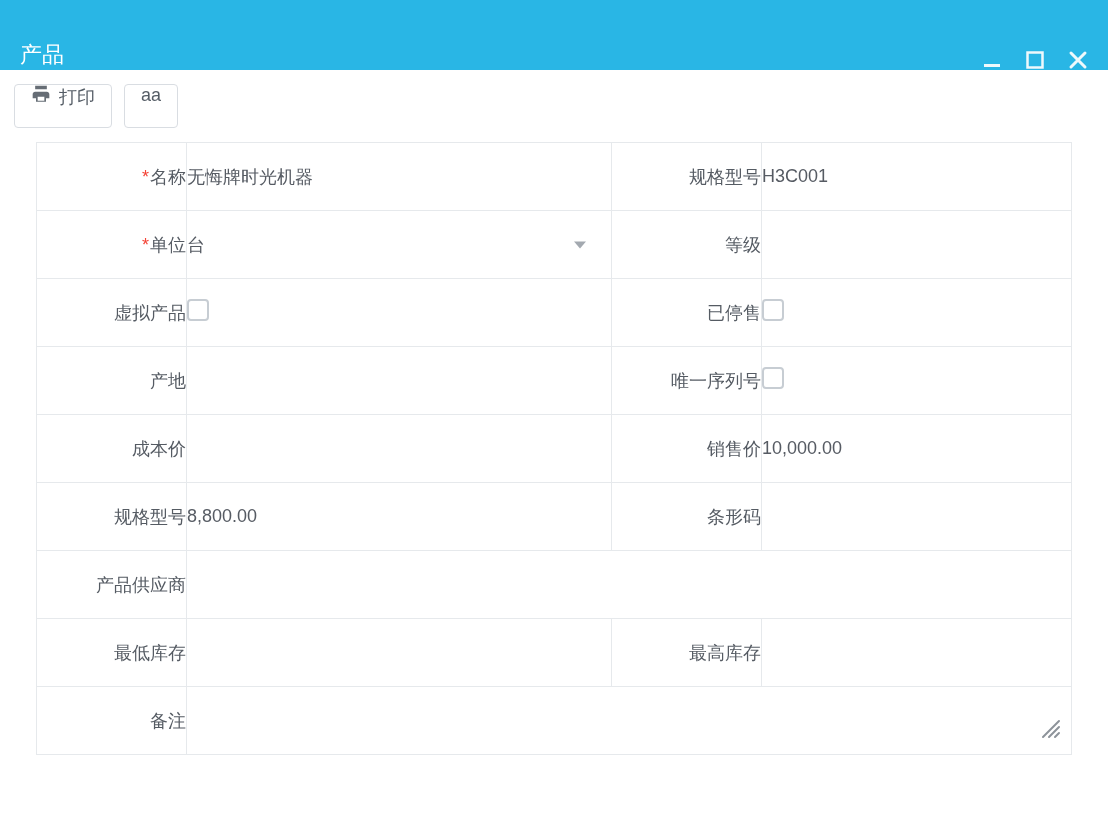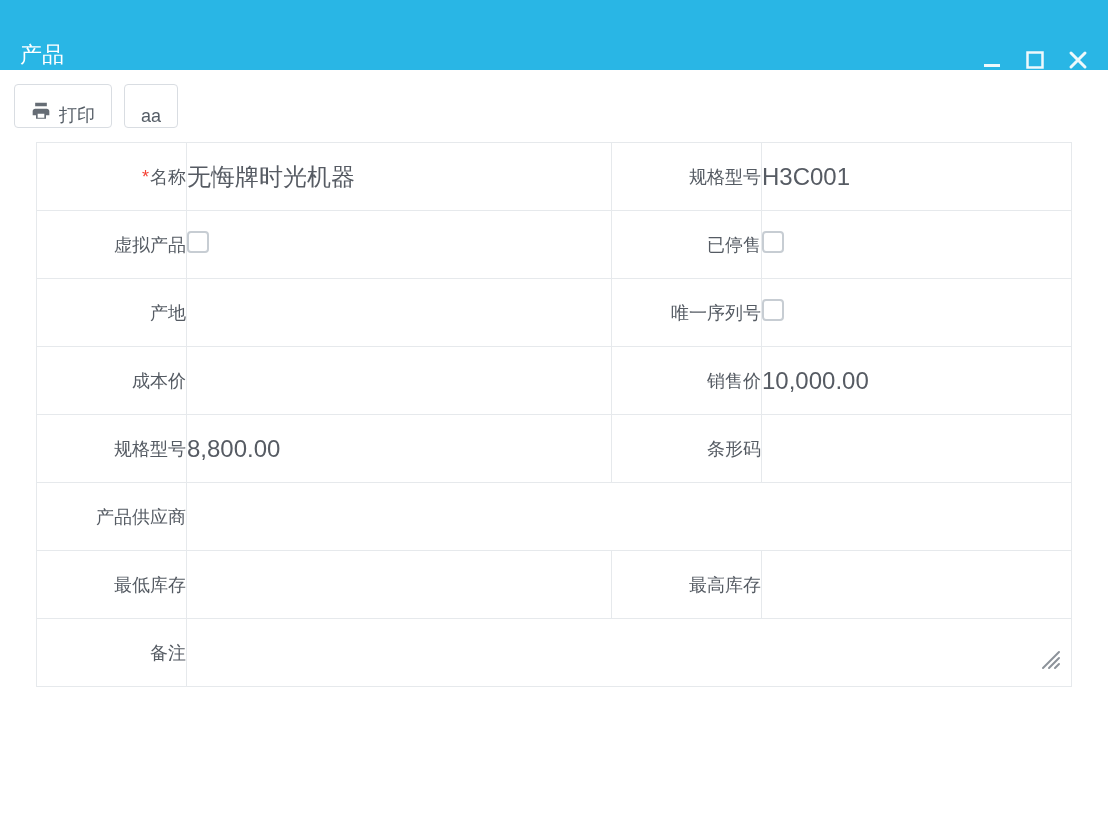--- a/index.html
+++ b/index.html
@@ -41,21 +41,21 @@
     display: flex;
     gap: 12px;
   }
   .btn {
     border: 1px solid #d9dde2;
     background: #fff;
     border-radius: 4px;
     height: 44px;
     padding: 0 16px;
     display: flex;
-    align-items: flex-end;
+    align-items: flex-start;
     gap: 8px;
     font-size: 18px;
     color: #555d66;
     cursor: pointer;
   }
   .btn .icon { color: #666d75; }
 
   .form-wrap {
     padding: 0 36px 0 36px;
   }
@@ -79,21 +79,21 @@
     font-size: 18px;
     color: #555b63;
     background: #fff;
   }
   td.lbl .req {
     color: #f44336;
     margin-right: 1px;
   }
   td.val {
     padding-left: 18px;
-    font-size: 24px;
+    font-size: 18px;
     color: #565b63;
   }
   td.val.select {
     position: relative;
     padding-right: 36px;
   }
   .select-caret {
     position: absolute;
     right: 24px;
     top: 50%;
@@ -172,20 +172,33 @@
     </colgroup>
 
     <tbody>
         <tr>
       <td class="lbl"><span class="req">*</span><span>名称</span></td>
       <td class="val">无悔牌时光机器</td>
       <td class="lbl">规格型号</td>
       <td class="val">H3C001</td>
     </tr>
 
+    <tr>
+      <td class="lbl"><span class="req">*</span><span>单位</span></td>
+      <td class="val select">
+        <span>台</span>
+        <span class="select-caret">
+          <svg width="14" height="10" viewBox="0 0 14 10">
+                <path d="M1 1 L7 8 L13 1" fill="currentColor"></path>
+              </svg>
+        </span>
+      </td>
+      <td class="lbl">等级</td>
+      <td class="val"></td>
+    </tr>
 
     <tr>
       <td class="lbl">虚拟产品</td>
       <td class="val">
         <span class="checkbox"></span>
       </td>
       <td class="lbl">已停售</td>
       <td class="val">
         <span class="checkbox"></span>
       </td>

